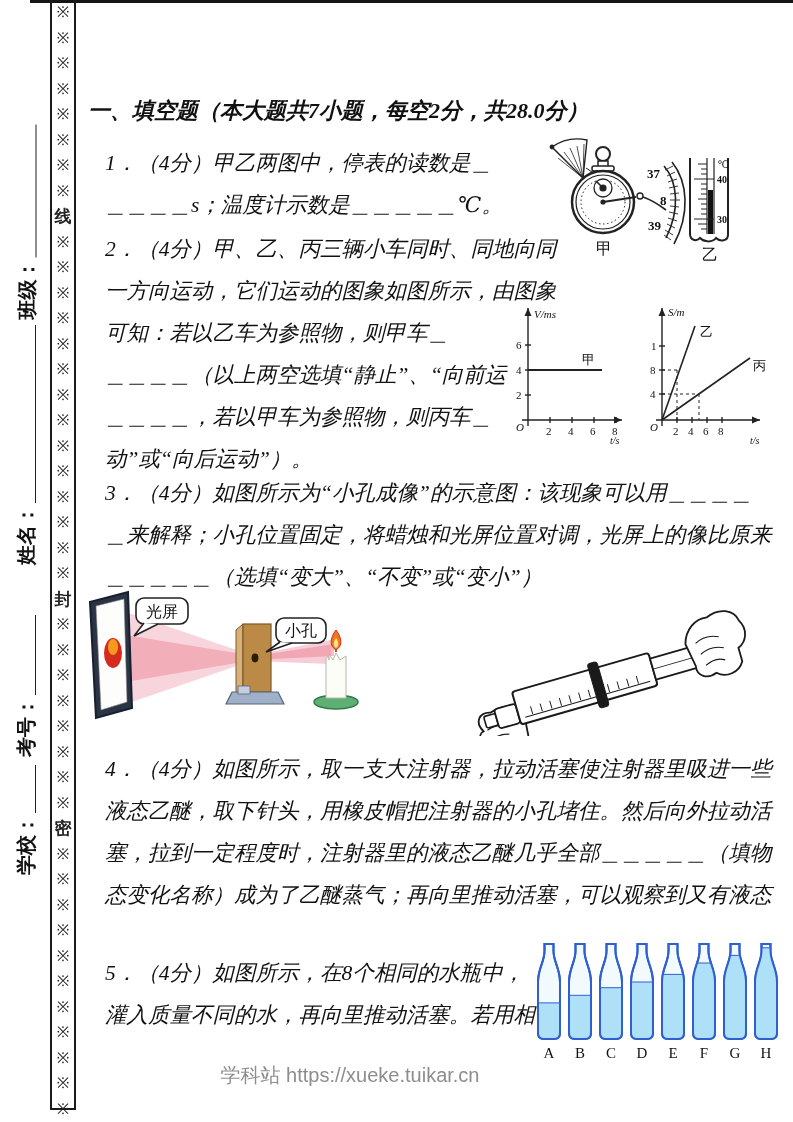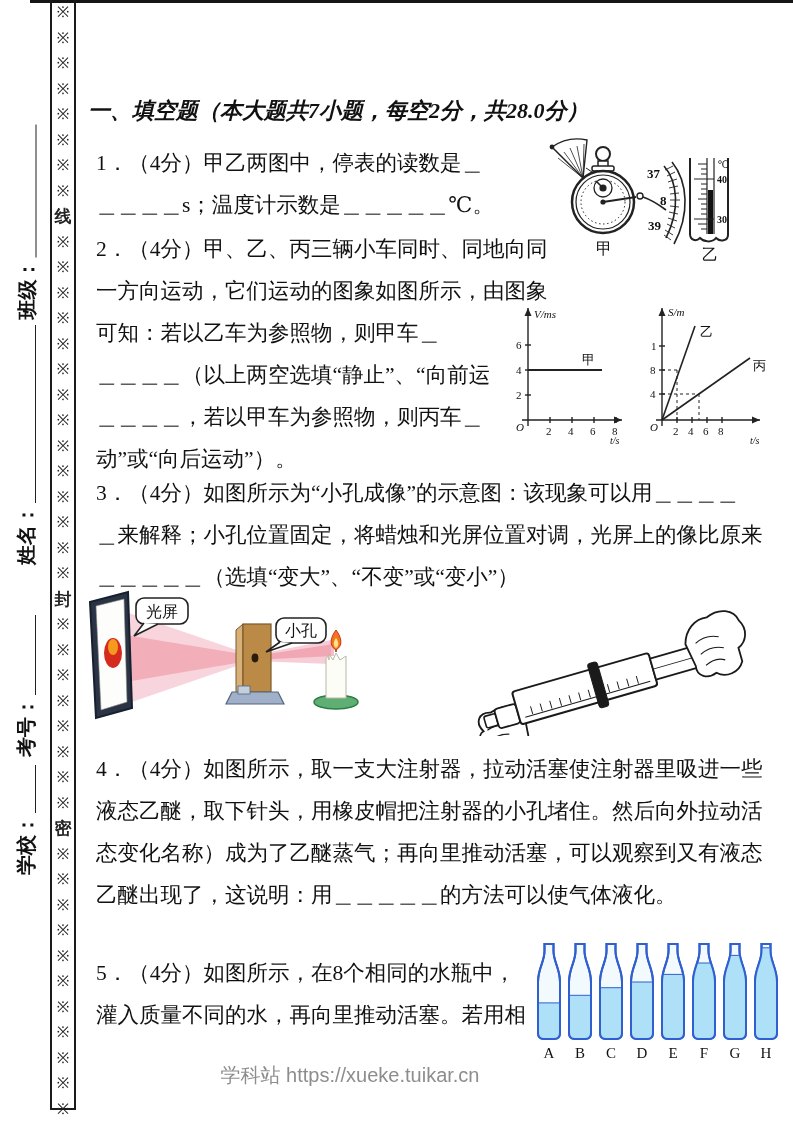--- a/index.html
+++ b/index.html
@@ -15,21 +15,21 @@
               display:flex;flex-direction:column;}
   .seal-marks div{height:25.5px;line-height:25.5px;font-size:15px;text-align:center;color:#222;}
   .seal-marks div.seal-char{font-size:17px;font-weight:700;}
   .seal-label{position:absolute;height:28px;display:flex;align-items:flex-end;
               transform:rotate(-90deg);font-size:20px;font-weight:600;white-space:nowrap;}
   .seal-label .wline{flex:1;border-bottom:1.6px solid #222;margin-bottom:4px;margin-left:2px;}
   
   .title{position:absolute;left:88px;top:34px;width:702px;text-align:center;
          font-size:33px;font-weight:700;letter-spacing:1px;}
   .heading{position:absolute;left:88px;top:96px;font-size:22px;font-weight:700;font-style:italic;}
-  .qblock{position:absolute;left:96px;}
+  .qblock{position:absolute;left:105px;font-style:italic;}
   .qline{height:42px;line-height:42px;font-size:21.5px;white-space:nowrap;}
   .figure{position:absolute;}
   .footer{position:absolute;left:0;top:1062px;width:700px;text-align:center;
           font-size:20px;color:#8d8d8d;font-family:"Liberation Sans","DejaVu Sans",sans-serif;}
   svg text{font-family:"Liberation Serif","DejaVu Serif",serif;}
 </style>
 </head>
 <body>
 
 <div class="page">
@@ -331,22 +331,22 @@
       <rect x="256" y="80" width="9" height="38" rx="3" fill="#1a1a1a"></rect>
 
       <path d="M236,84 C240,70 252,62 264,64 C278,58 292,64 294,76 C300,86 296,98 286,102 L286,116 C280,126 266,128 258,120 C248,124 238,118 240,108 Z" stroke-width="1.8"></path>
       <path d="M246,86 C254,82 262,82 270,86 M248,98 C256,94 264,94 272,98 M250,110 C258,106 264,106 270,110" stroke-width="1.2" fill="none"></path>
     </g>
   </svg>
 
   <div class="qblock" style="top:748px;">
     <div class="qline">4．（4分）如图所示，取一支大注射器，拉动活塞使注射器里吸进一些</div>
     <div class="qline">液态乙醚，取下针头，用橡皮帽把注射器的小孔堵住。然后向外拉动活</div>
+    <div class="qline">塞，拉到一定程度时，注射器里的液态乙醚几乎全部＿＿＿＿＿（填物</div>
     <div class="qline">态变化名称）成为了乙醚蒸气；再向里推动活塞，可以观察到又有液态</div>
-    <div class="qline">乙醚出现了，这说明：用＿＿＿＿＿的方法可以使气体液化。</div>
   </div>
 
   <div class="qblock" style="top:952px;">
     <div class="qline">5．（4分）如图所示，在8个相同的水瓶中，</div>
     <div class="qline">灌入质量不同的水，再向里推动活塞。若用相</div>
   </div>
 
   <svg class="figure" style="left:533px;top:942px;" width="260" height="122" viewBox="0 0 260 122">
       <g>
         <clipPath id="bclip0">

